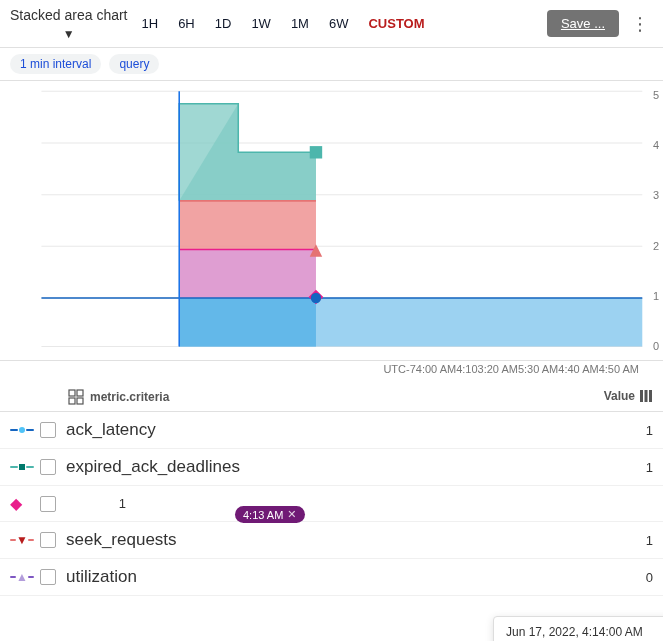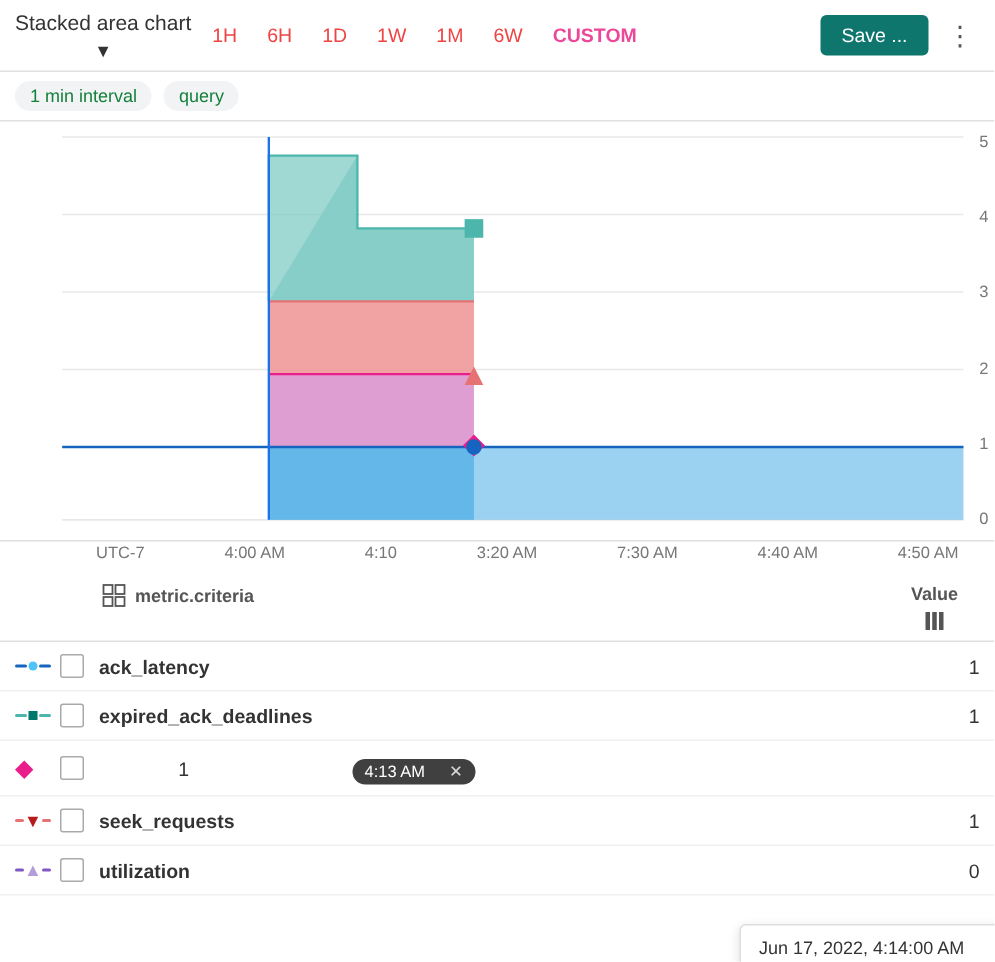--- a/index.html
+++ b/index.html
@@ -22,39 +22,40 @@
       font-weight: 500;
       cursor: pointer;
       background: none;
       border: none;
       color: #333;
       flex-direction: column;
     }
     .time-btn {
       background: none;
       border: none;
-      color: #ef4444;
+      color: #0f172a;
       font-size: 13px;
       cursor: pointer;
       padding: 4px 6px;
       border-radius: 3px;
     }
     .time-btn.custom {
-      color: #ec4899;
+      color: #b91c1c;
       font-weight: 600;
     }
     .save-btn {
-      background: #0f766e;
+      background: #737373;
       color: #fff;
       border: none;
       border-radius: 4px;
       padding: 6px 14px;
       font-size: 13px;
       cursor: pointer;
       margin-left: auto;
+      text-decoration: underline;
     }
     .more-btn {
       background: none;
       border: none;
       font-size: 18px;
       cursor: pointer;
       color: #555;
       padding: 4px;
     }
 
@@ -64,21 +65,21 @@
       align-items: center;
       padding: 6px 10px;
       gap: 8px;
       border-bottom: 1px solid #e0e0e0;
     }
     .pill {
       background: #f1f3f4;
       border-radius: 12px;
       padding: 3px 10px;
       font-size: 12px;
-      color: #15803d;
+      color: #1d4ed8;
       cursor: pointer;
     }
 
     
     .chart-area {
       position: relative;
       height: 280px;
       border-bottom: 1px solid #e0e0e0;
     }
 
@@ -117,41 +118,41 @@
       align-items: flex-start;
       padding: 6px 10px;
       border-bottom: 1px solid #e0e0e0;
       font-size: 12px;
       font-weight: 600;
       color: #555;
     }
     .col-icon { width: 30px; }
     .col-checkbox { width: 28px; }
     .col-metric { flex: 1; display: flex; align-items: center; gap: 6px; }
-    .col-value { width: 60px; text-align: right; display: flex; align-items: center; gap: 4px; justify-content: flex-end; flex-direction: column; }
+    .col-value { width: 60px; text-align: right; display: flex; align-items: center; gap: 4px; justify-content: flex-end; }
 
     .table-row-item {
       display: flex;
       align-items: center;
       padding: 8px 10px;
       border-bottom: 1px solid #f0f0f0;
     }
     .metric-icon {
       width: 30px;
       display: flex;
       align-items: center;
     }
     .checkbox {
       width: 16px;
       height: 16px;
       border: 1px solid #aaa;
       border-radius: 2px;
       margin-right: 10px;
     }
-    .metric-name { flex: 1; font-size: 13px; color: #333; font-weight: bold; }
+    .metric-name { flex: 1; font-size: 17px; color: #333; }
     .metric-value { width: 60px; text-align: right; font-size: 13px; }
 
     
     .y-axis-labels {
       position: absolute;
       right: 4px;
       top: 0;
       height: 100%;
       display: flex;
       flex-direction: column;
@@ -252,38 +253,38 @@
       <polygon points="305,158 311,170 299,170" fill="#e57373"></polygon>
 
       <rect x="300" y="204" width="10" height="10" fill="#e91e8c" transform="rotate(45 305 209)"></rect>
 
       <circle cx="305" cy="210" r="5" fill="#1565c0"></circle>
     </svg>
 
     
     <div class="tooltip-wrapper">
 
-      <div style="position:absolute; left:-10px; top:230px; background:#404040; color:#fff; border-radius:10px; padding:2px 8px; font-size:11px; white-space:nowrap; display:flex; align-items:center; gap:16px;">
+      <div style="position:absolute; left:-10px; top:230px; background:#701a75; color:#fff; border-radius:10px; padding:2px 8px; font-size:11px; white-space:nowrap; display:flex; align-items:center; gap:4px;">
         <span>4:13 AM</span>
         <span style="cursor:pointer; opacity:0.8;">✕</span>
       </div>
 
       <div class="tooltip">
         <div class="tooltip-title">Jun 17, 2022, 4:14:00 AM</div>
 
       </div>
     </div>
   </div>
 
-  <div style="display:flex; justify-content:space-between; padding:2px 24px 0 64px; font-size:11px; color:#777; height:22px;">
+  <div style="display:flex; justify-content:flex-end; padding:2px 24px 0 64px; font-size:11px; color:#777; height:22px;">
     <span>UTC-7</span>
     <span>4:00 AM</span>
     <span>4:10</span>
     <span>3:20 AM</span>
-    <span>7:30 AM</span>
+    <span>5:30 AM</span>
     <span>4:40 AM</span>
     <span>4:50 AM</span>
   </div>
 </div>
 
 <div class="table-header">
   <div class="col-icon"></div>
   <div class="col-checkbox"></div>
   <div class="col-metric">
     <svg width="16" height="16" viewBox="0 0 16 16">

